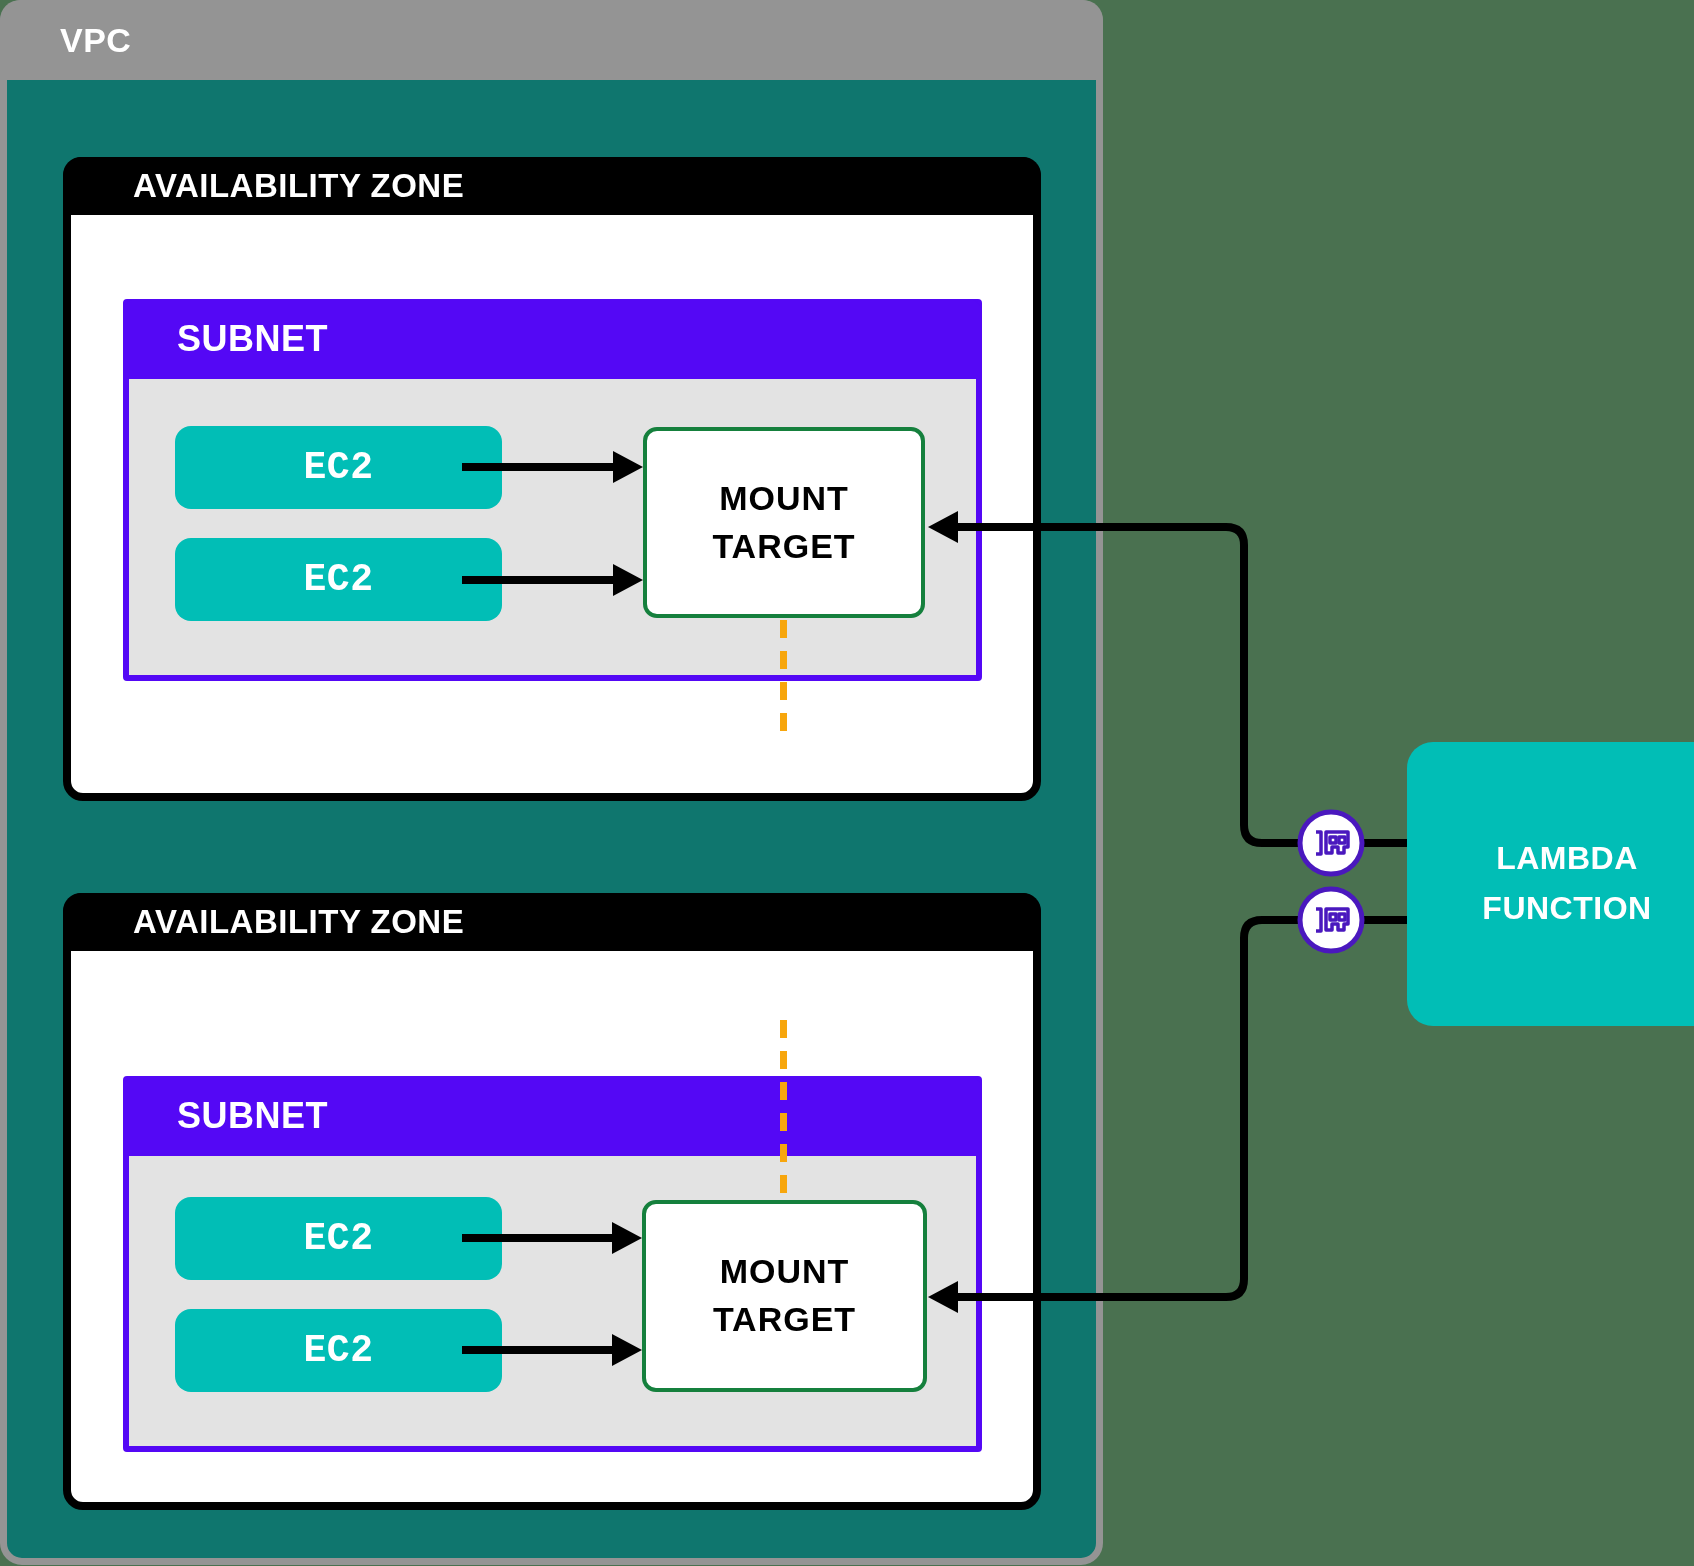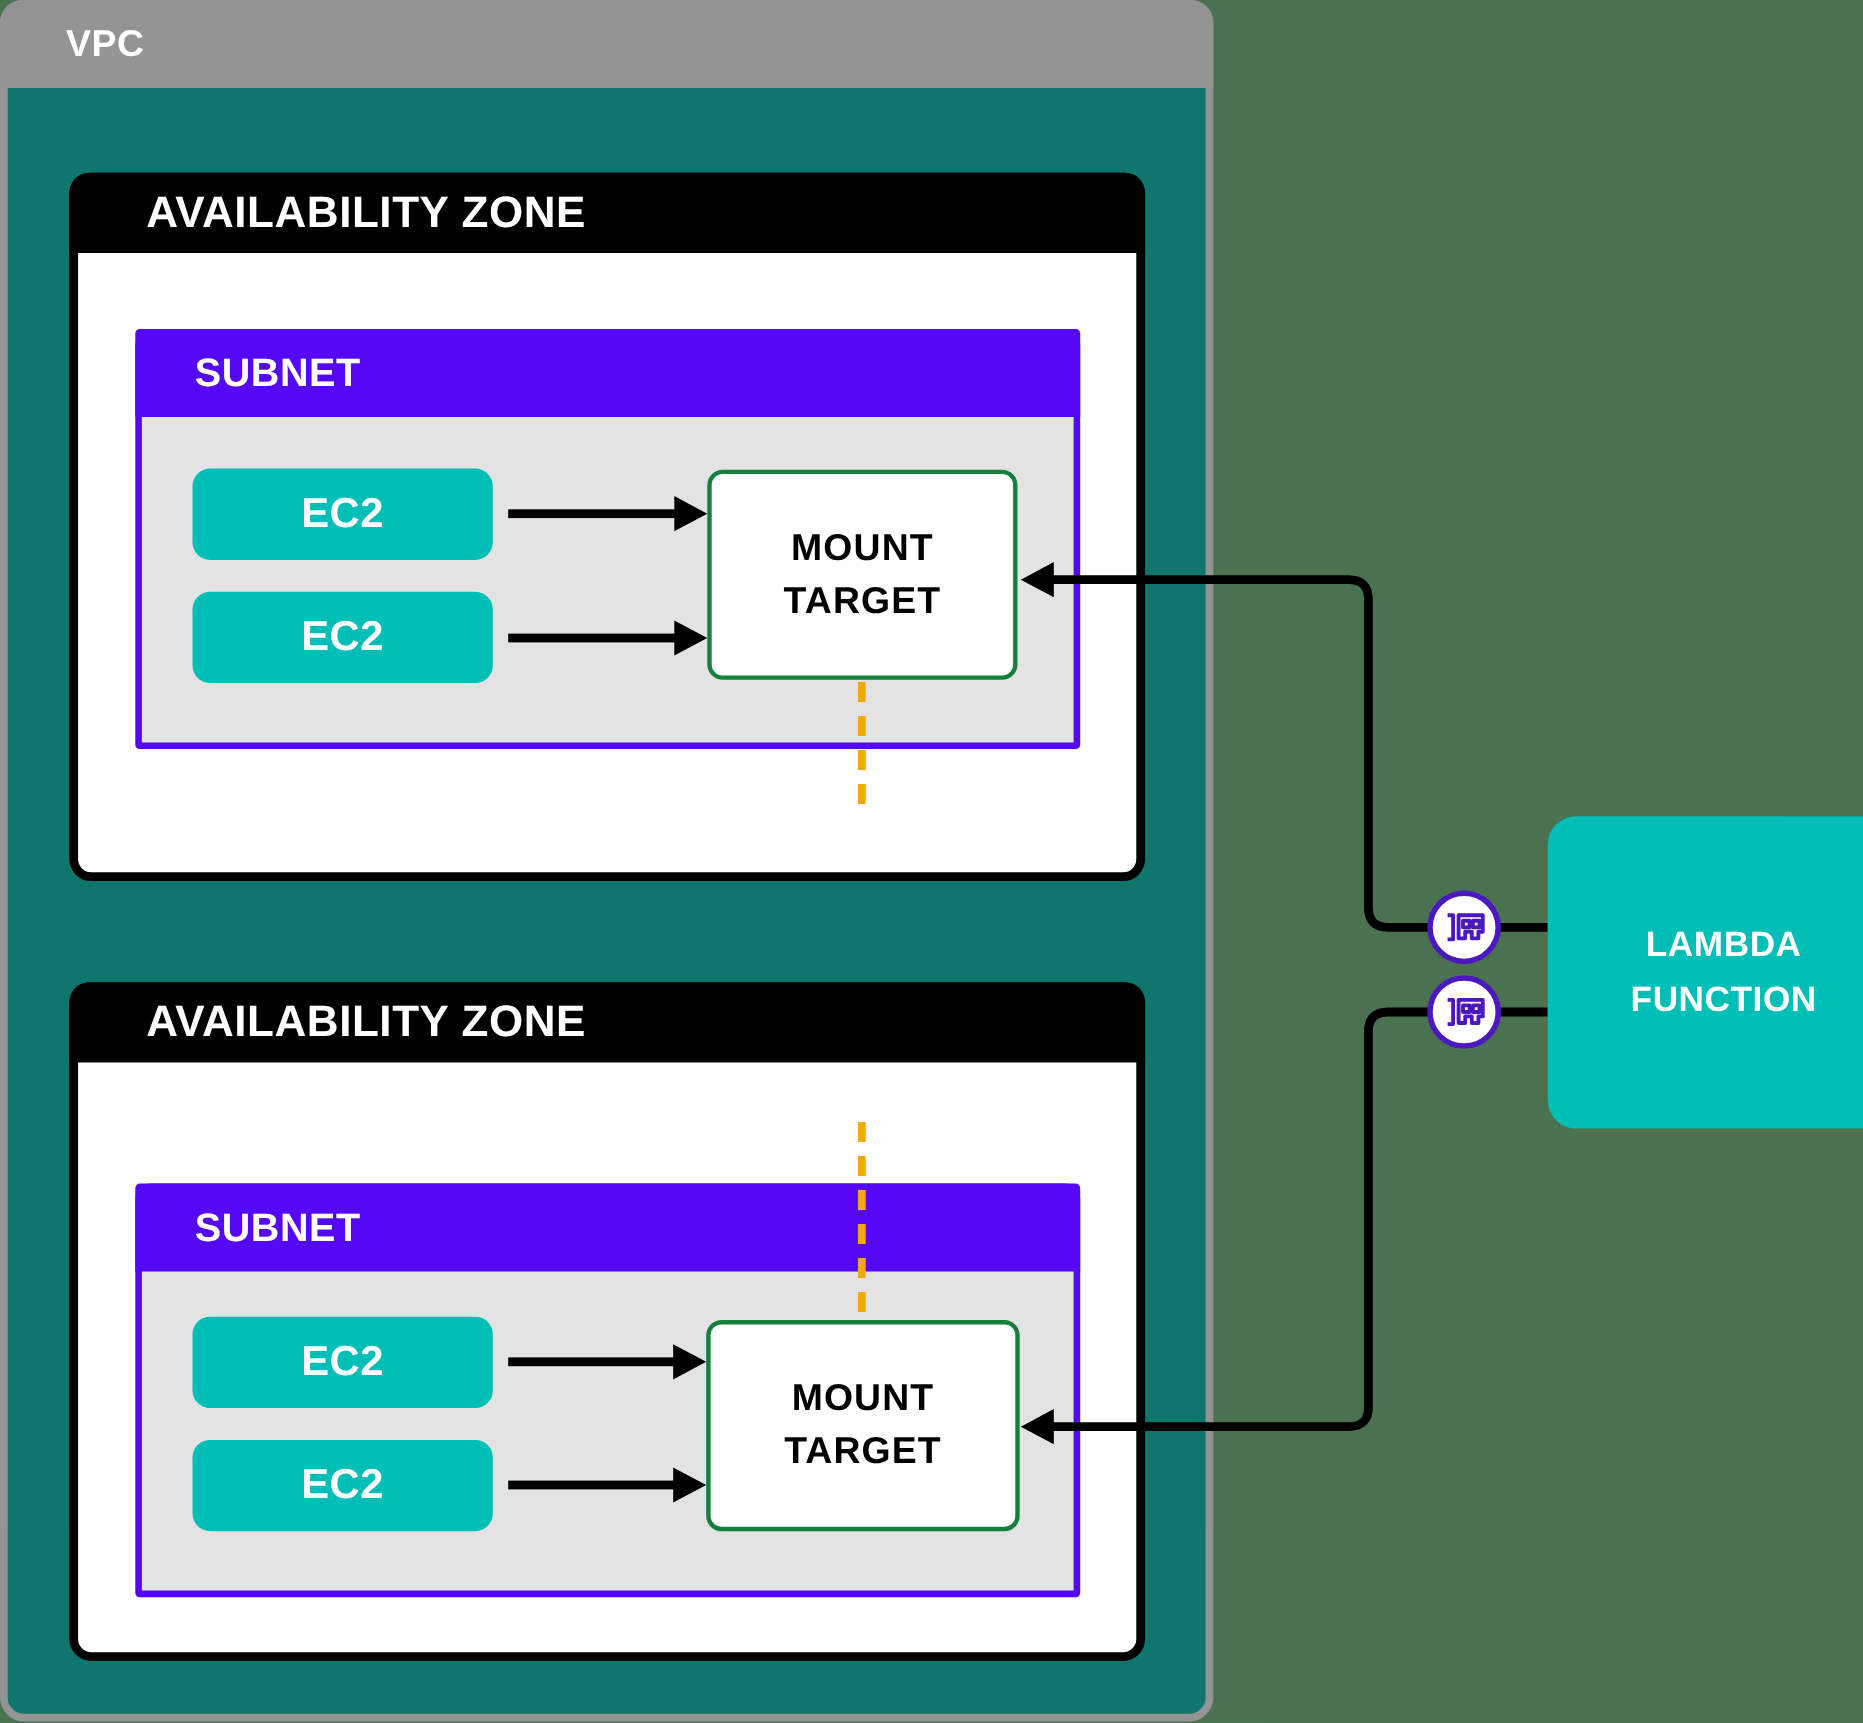--- a/index.html
+++ b/index.html
@@ -21,42 +21,42 @@
     display:flex;align-items:center;padding-left:60px;
     color:#ffffff;font-size:34px;letter-spacing:.5px;
   }
   
   .az{
     position:absolute;background:#ffffff;border:8px solid #000000;border-radius:20px;
   }
   .az1{left:56px;top:150px;width:978px;height:644px;}
   .az2{left:56px;top:886px;width:978px;height:617px;}
   .az-header{
-    position:absolute;left:-8px;top:-8px;right:-8px;height:73px;
+    position:absolute;left:-8px;top:-8px;right:-8px;height:58px;
     background:#000000;border-radius:18px 18px 0 0;
     display:flex;align-items:center;padding-left:70px;
-    color:#ffffff;font-size:40px;letter-spacing:.5px;
+    color:#ffffff;font-size:33px;letter-spacing:.5px;
   }
   
   .subnet{
     position:absolute;background:#E3E3E3;border:6px solid #5408F5;border-radius:4px;
   }
   .subnet1{left:52px;top:134px;width:859px;height:382px;}
   .subnet2{left:52px;top:175px;width:859px;height:376px;}
   .subnet-header{
     position:absolute;left:-6px;top:-6px;right:-6px;height:80px;
     background:#5408F5;border-radius:14px 14px 0 0;
     display:flex;align-items:center;padding-left:54px;
     color:#ffffff;font-size:36px;letter-spacing:.5px;
   }
   
   .ec2{
-    position:absolute;left:46px;width:273px;height:83px;border-radius:16px;
+    position:absolute;left:46px;width:327px;height:83px;border-radius:16px;
     background:#01BEB6;display:flex;align-items:center;justify-content:center;
-    color:#ffffff;font-size:38px;letter-spacing:.5px;
+    color:#ffffff;font-size:38px;letter-spacing:.5px;font-family:Liberation Mono, monospace;
   }
   .s1-ec2a{top:121px;} .s1-ec2b{top:233px;}
   .s2-ec2a{top:115px;} .s2-ec2b{top:227px;}
   
   .mount-target{
     position:absolute;background:#ffffff;border:4px solid #15803d;border-radius:14px;
     display:flex;align-items:center;justify-content:center;text-align:center;
     color:#000000;font-size:34px;line-height:1.4;letter-spacing:1px;padding:0 30px;
   }
   .mt1{left:514px;top:122px;width:282px;height:191px;}

